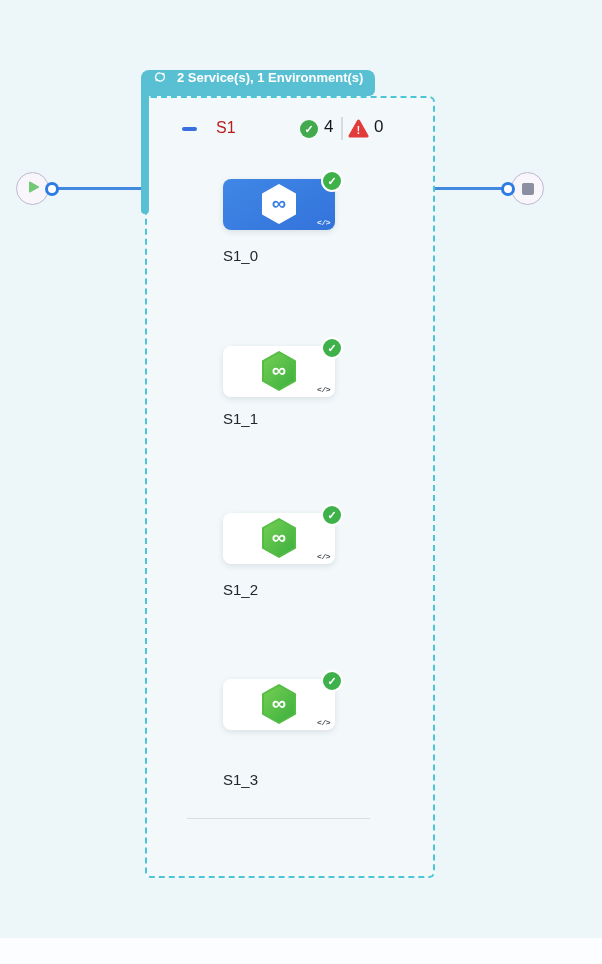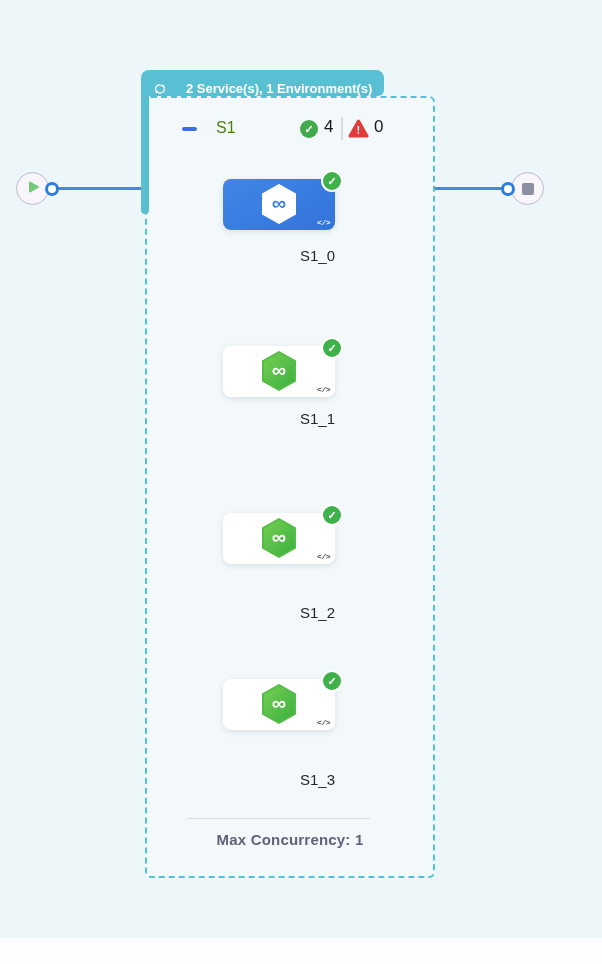--- a/index.html
+++ b/index.html
@@ -23,30 +23,30 @@
     background:#ffffff; border:3px solid #2e7ce2; top:182px; z-index:2; }
   .port.left  { left:45px; }
   .port.right { left:501px; }
 
   
   .stage-box { position:absolute; left:145px; top:96px; width:290px; height:782px;
     border:2px dashed #4cc5d7; border-radius:6px; background:rgba(255,255,255,0.32); z-index:2; }
 
   
   .stage-badge { position:absolute; left:141px; top:70px; height:26px; padding:0 12px;
-    display:flex; align-items:flex-end; gap:19px; background:#58c0d2; color:#fff;
+    display:flex; align-items:flex-start; gap:10px; background:#58c0d2; color:#fff;
     font-size:13px; font-weight:600; border-radius:8px 8px 6px 0; z-index:4; white-space:nowrap; }
   .stage-tail { position:absolute; left:141px; top:94px; width:8px; height:120px;
     background:#58c0d2; border-radius:0 0 4px 4px; z-index:3; }
 
   
   .collapse-minus { position:absolute; left:182px; top:127px; width:15px; height:3.5px;
     background:#3a6fe0; border-radius:2px; z-index:4; cursor:pointer; }
   .stage-name { position:absolute; left:216px; top:119px; font-size:16px; font-weight:500;
-    color:#4d7c0f; z-index:4; }
+    color:#b91c1c; z-index:4; }
   .success-dot { position:absolute; left:300px; top:120px; width:18px; height:18px; border-radius:50%;
     background:#42a94c; color:#fff; font-size:11px; font-weight:700; display:flex;
     align-items:center; justify-content:center; z-index:4; }
   .count { position:absolute; top:117px; font-size:17px; font-weight:500; color:#15171c; z-index:4; }
   .count.success { left:324px; }
   .count.fail    { left:374px; }
   .count-divider { position:absolute; left:341px; top:117px; width:1.5px; height:23px;
     background:#d7dbe1; z-index:4; }
   .warn-tri { position:absolute; left:348px; top:119px; z-index:4; }
 
@@ -54,21 +54,21 @@
   .node-card { position:absolute; left:223px; width:112px; height:51px; border-radius:8px;
     background:#ffffff; box-shadow:0 2px 6px rgba(60,70,90,0.14); z-index:3; cursor:pointer; }
   .node-card.selected { background:linear-gradient(150deg,#3f87e6,#3373da); }
   .node-card .hex { position:absolute; left:50%; top:5px; transform:translateX(-50%); }
   .status-badge { position:absolute; right:-8px; top:-9px; width:22px; height:22px; border-radius:50%;
     background:#3eb14b; border:2px solid #ffffff; color:#fff; font-size:11px; font-weight:700;
     display:flex; align-items:center; justify-content:center; z-index:5; }
   .code-glyph { position:absolute; right:5px; bottom:3px; font-size:8px; font-weight:700;
     letter-spacing:-0.5px; color:#4a5158; font-family:"Liberation Mono", monospace; }
   .node-card.selected .code-glyph { color:#eaf2ff; }
-  .node-label { position:absolute; left:223px; width:112px; text-align:right;
+  .node-label { position:absolute; left:223px; width:112px; text-align:left;
     font-size:15px; color:#22272e; z-index:3; }
 
   .footer-divider { position:absolute; left:187px; top:818px; width:183px; height:1px;
     background:#d9dee3; z-index:3; }
   .max-concurrency { position:absolute; left:145px; top:831px; width:290px; text-align:center;
     font-size:15px; font-weight:700; color:#60627a; letter-spacing:0.2px; z-index:3; }
 </style>
 </head>
 <body>
 
@@ -156,29 +156,28 @@
   <div class="node-card" style="top:513px">
     <span class="status-badge">✓</span>
     <span class="hex">
       <svg width="36" height="40" viewBox="0 0 36 40">
         <polygon points="18,1 34,10 34,30 18,39 2,30 2,10" fill="url(#hexGreen)" stroke="#55bd45" stroke-width="2" stroke-linejoin="round"></polygon>
         <text x="18" y="26" text-anchor="middle" font-size="20" font-weight="bold" fill="#ffffff">∞</text>
       </svg>
     </span>
     <span class="code-glyph">&lt;/&gt;</span>
   </div>
-  <div class="node-label" style="top:604px">S1_2</div>
+  <div class="node-label" style="top:581px">S1_2</div>
 
   <div class="node-card" style="top:679px">
     <span class="status-badge">✓</span>
     <span class="hex">
       <svg width="36" height="40" viewBox="0 0 36 40">
         <polygon points="18,1 34,10 34,30 18,39 2,30 2,10" fill="url(#hexGreen)" stroke="#55bd45" stroke-width="2" stroke-linejoin="round"></polygon>
         <text x="18" y="26" text-anchor="middle" font-size="20" font-weight="bold" fill="#ffffff">∞</text>
       </svg>
     </span>
     <span class="code-glyph">&lt;/&gt;</span>
   </div>
   <div class="node-label" style="top:771px">S1_3</div>
 
   <div class="footer-divider"></div>
-  <div class="max-concurrency">Max Concurrency: 1</div>
 </div>
 
 </body></html>

